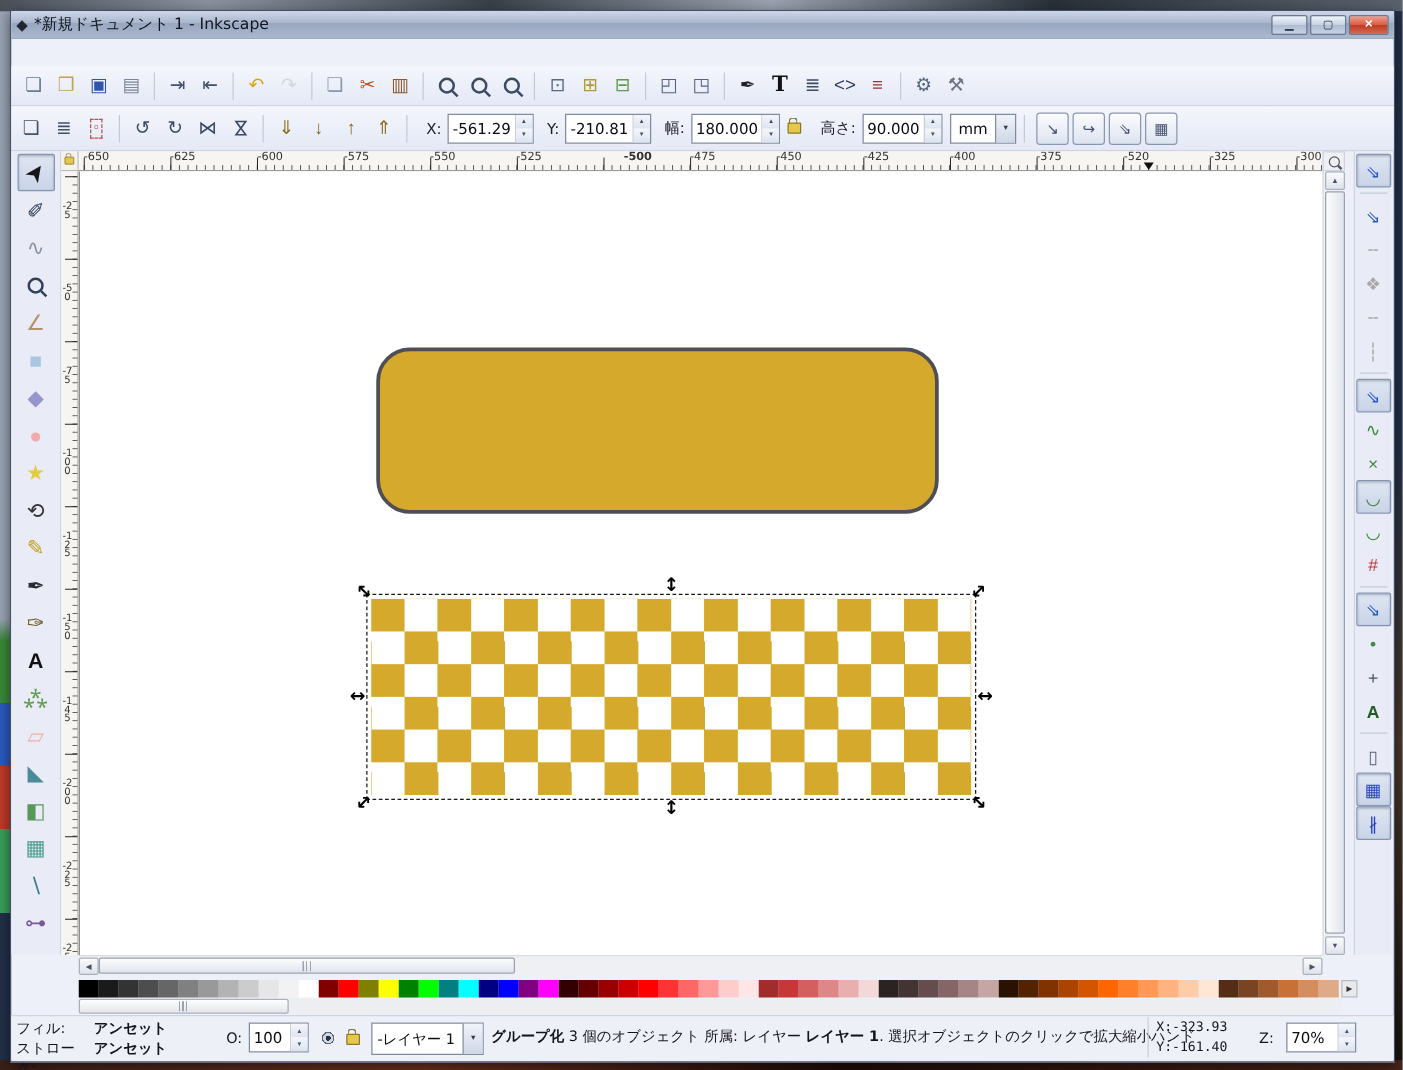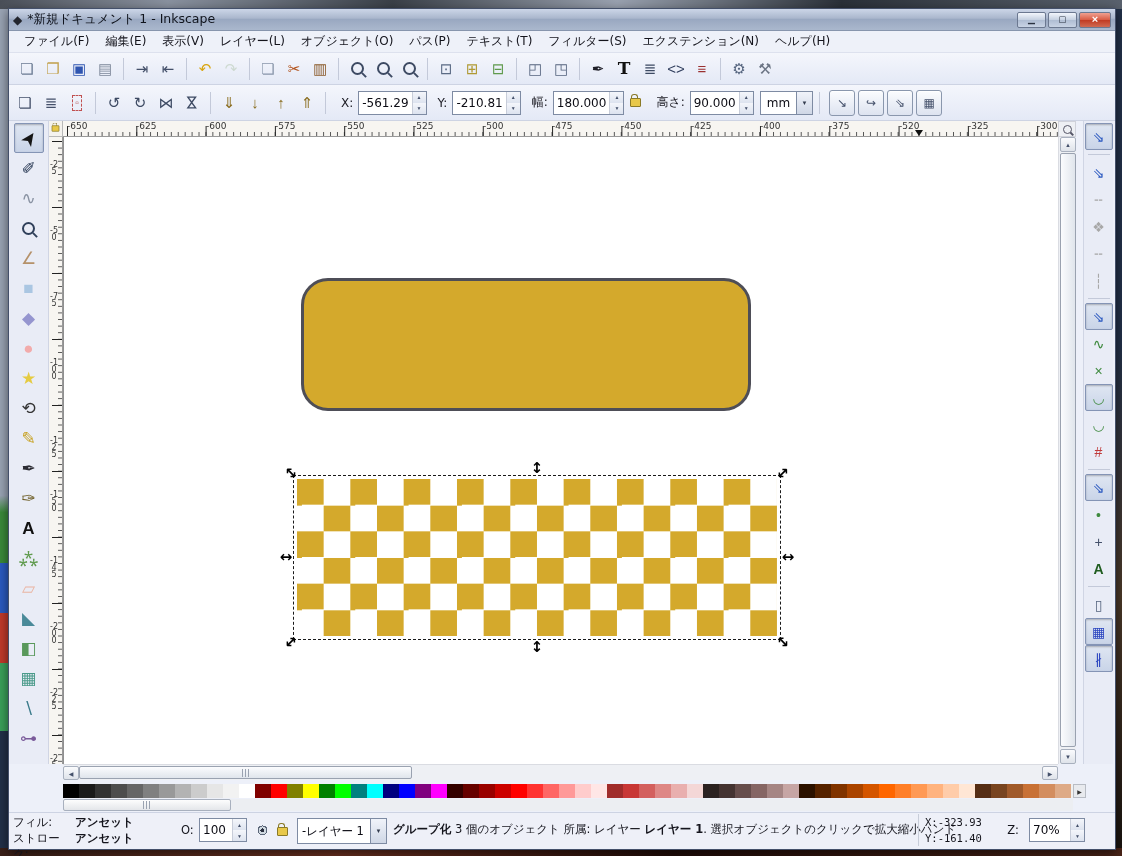--- a/index.html
+++ b/index.html
@@ -179,33 +179,20 @@
   <div class="titlebar">
     <span class="wicon">◆</span>
     <span class="title">*新規ドキュメント 1 - Inkscape</span>
     <span class="winbtns">
       <button class="wbtn">▁</button>
       <button class="wbtn">▢</button>
       <button class="wbtn close">×</button>
     </span>
   </div>
 
-  <div class="menubar">
-
-  <span class="mi">ファイル(F)</span>
-      <span class="mi">編集(E)</span>
-      <span class="mi">表示(V)</span>
-      <span class="mi">レイヤー(L)</span>
-      <span class="mi">オブジェクト(O)</span>
-      <span class="mi">パス(P)</span>
-      <span class="mi">テキスト(T)</span>
-      <span class="mi">フィルター(S)</span>
-      <span class="mi">エクステンション(N)</span>
-      <span class="mi">ヘルプ(H)</span>
-    </div>
 
   <div class="tbar tb1">
 
   <button class="tbtn">
         <span class="g" style="color: rgb(107, 123, 147);">❏</span>
       </button>
       <button class="tbtn">
         <span class="g" style="color: rgb(194, 162, 78);">❒</span>
       </button>
       <button class="tbtn">
@@ -458,38 +445,38 @@
 
   <div class="hruler">
 
     <span class="hmark"></span>
   <span class="hlab" style="left: 4px;">-650</span>
       <span class="hlab" style="left: 73px;">-625</span>
       <span class="hlab" style="left: 143px;">-600</span>
       <span class="hlab" style="left: 212px;">-575</span>
       <span class="hlab" style="left: 281px;">-550</span>
       <span class="hlab" style="left: 350px;">-525</span>
-      <span class="hlab" style="left: 420px;">-500</span>
+      <span class="hlab" style="left: 436px; font-weight: bold;">-500</span>
       <span class="hlab" style="left: 489px;">-475</span>
       <span class="hlab" style="left: 558px;">-450</span>
       <span class="hlab" style="left: 628px;">-425</span>
       <span class="hlab" style="left: 697px;">-400</span>
       <span class="hlab" style="left: 766px;">-375</span>
       <span class="hlab" style="left: 836px;">-520</span>
       <span class="hlab" style="left: 905px;">-325</span>
       <span class="hlab" style="left: 974px;">-300</span>
     </div>
 
   <div class="vruler">
 
   <span class="vlab" style="top: 24px;">-25</span>
       <span class="vlab" style="top: 90px;">-50</span>
       <span class="vlab" style="top: 156px;">-75</span>
       <span class="vlab" style="top: 222px;">-100</span>
-      <span class="vlab" style="top: 300px;">-125</span>
+      <span class="vlab" style="top: 288px;">-125</span>
       <span class="vlab" style="top: 354px;">-150</span>
       <span class="vlab" style="top: 420px;">-145</span>
       <span class="vlab" style="top: 486px;">-200</span>
       <span class="vlab" style="top: 552px;">-225</span>
       <span class="vlab" style="top: 618px;">-250</span>
     </div>
 
   <div class="canvas">
     <span class="pageedge"></span>
     <div class="shaperect" style="background-color: rgb(212, 169, 44); border-color: rgb(78, 78, 87);"></div>

